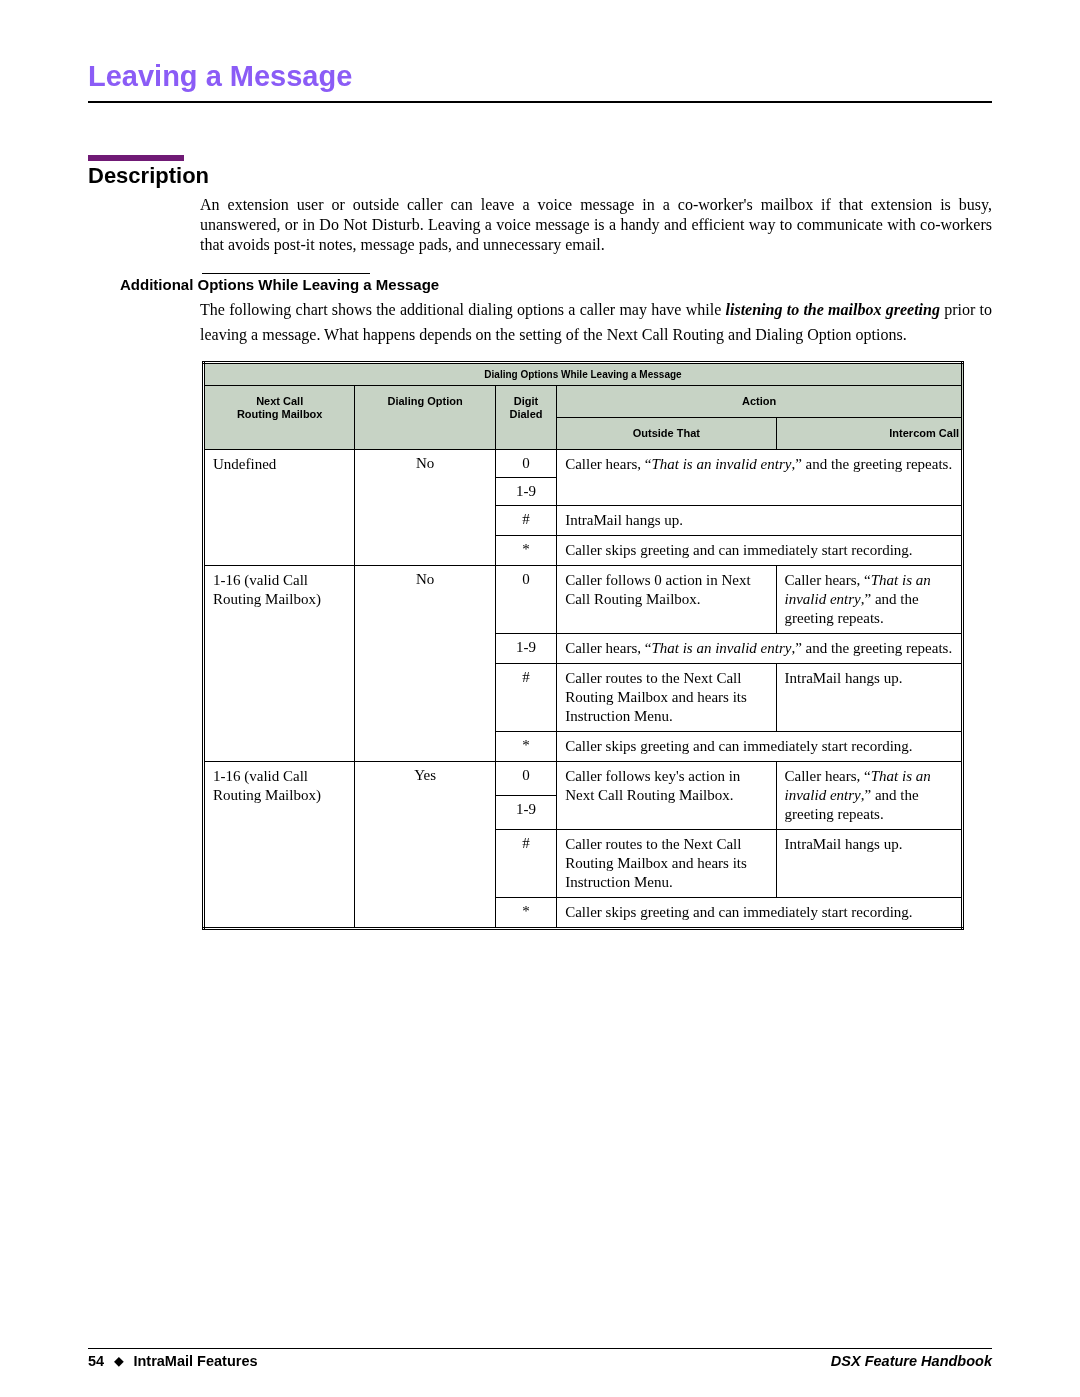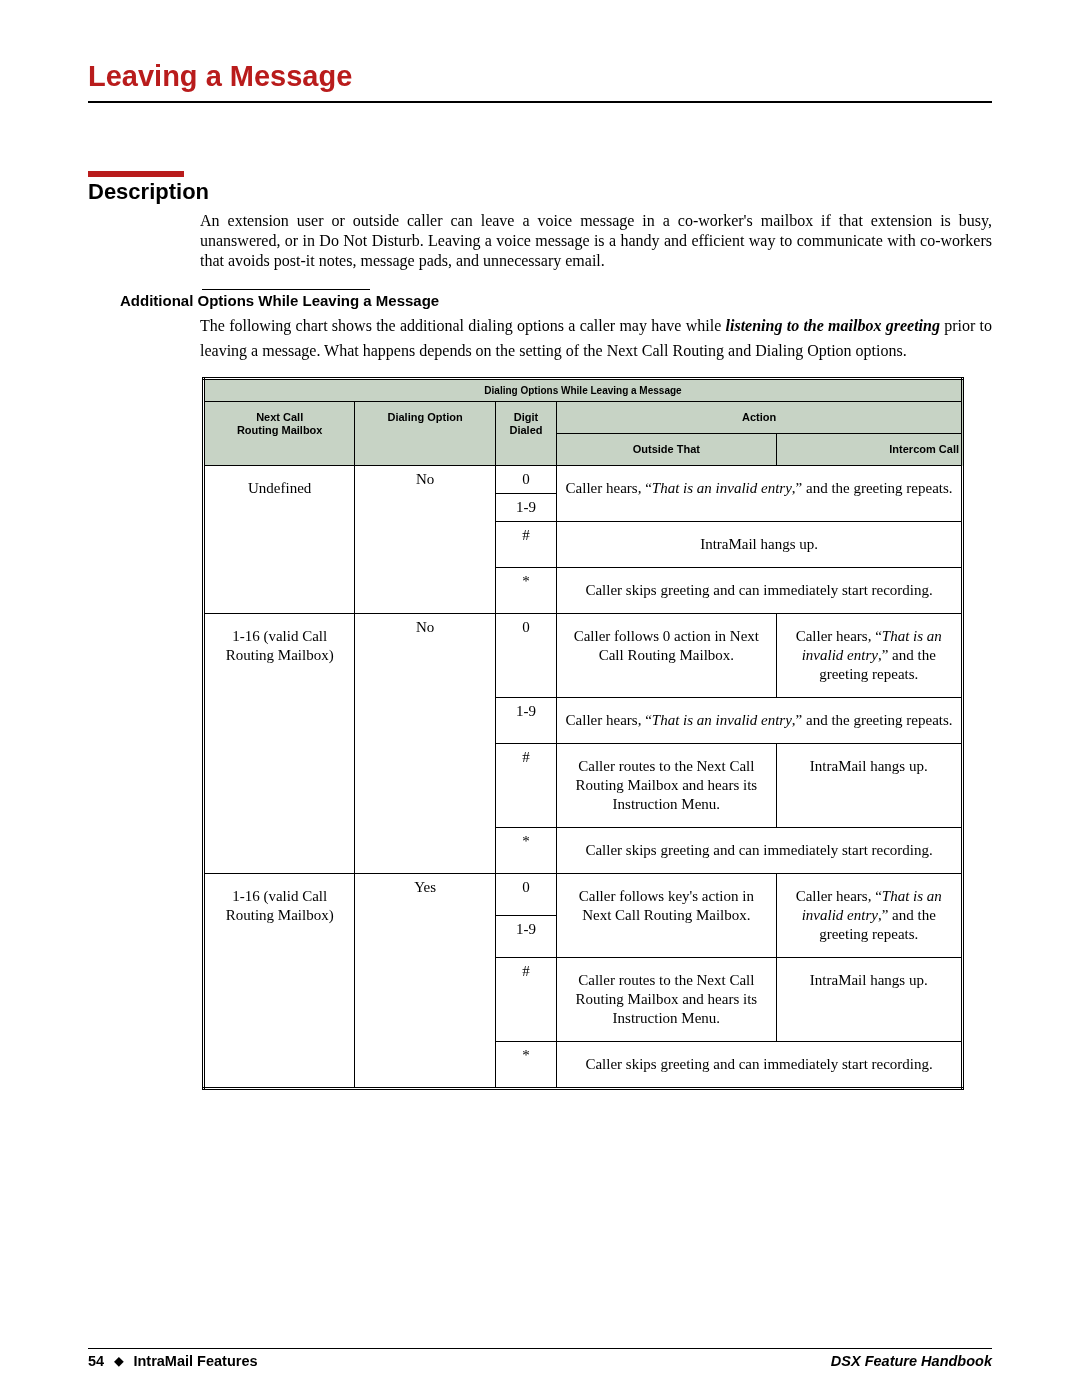--- a/index.html
+++ b/index.html
@@ -14,40 +14,40 @@
     margin: 0 auto;
     position: relative;
     font-family: "Times New Roman", Times, serif;
     color: #000;
     padding: 60px 88px 40px 88px;
   }
   .page-title {
     font-family: Arial, Helvetica, sans-serif;
     font-weight: 700;
     font-size: 29px;
-    color: #b91c1c;
+    color: #8b5cf6;
     margin: 0 0 8px 0;
   }
   .title-rule {
     border: none;
     border-top: 2px solid #000;
     margin: 0;
   }
   .desc-block {
     margin-top: 52px;
   }
   .desc-heading-wrap {
     margin-left: 0;
   }
   .desc-heading {
     font-family: Arial, Helvetica, sans-serif;
     font-weight: 700;
     font-size: 22px;
-    margin: 16px 0 0 0;
-    border-top: 6px solid #b91c1c;
+    margin: 0 0 0 0;
+    border-top: 6px solid #701a75;
     display: inline-block;
     padding-top: 2px;
     width: 96px;
   }
   .feature-row {
     display: flex;
     margin-top: 6px;
   }
   .black-box {
     width: 86px;
@@ -118,22 +118,22 @@
     text-align: center;
     padding: 9px 2px;
     line-height: 13px;
   }
   table.dialing td.c {
     text-align: center;
     padding: 5px 6px;
     font-family: "Times New Roman", Times, serif;
   }
   table.dialing td.l {
-    text-align: center;
-    padding: 13px 8px;
+    text-align: left;
+    padding: 5px 8px;
     font-family: "Times New Roman", Times, serif;
     line-height: 19px;
   }
   table.dialing td.l em { font-style: italic; }
 
   .footer {
     position: absolute;
     left: 88px;
     right: 88px;
     bottom: 28px;

